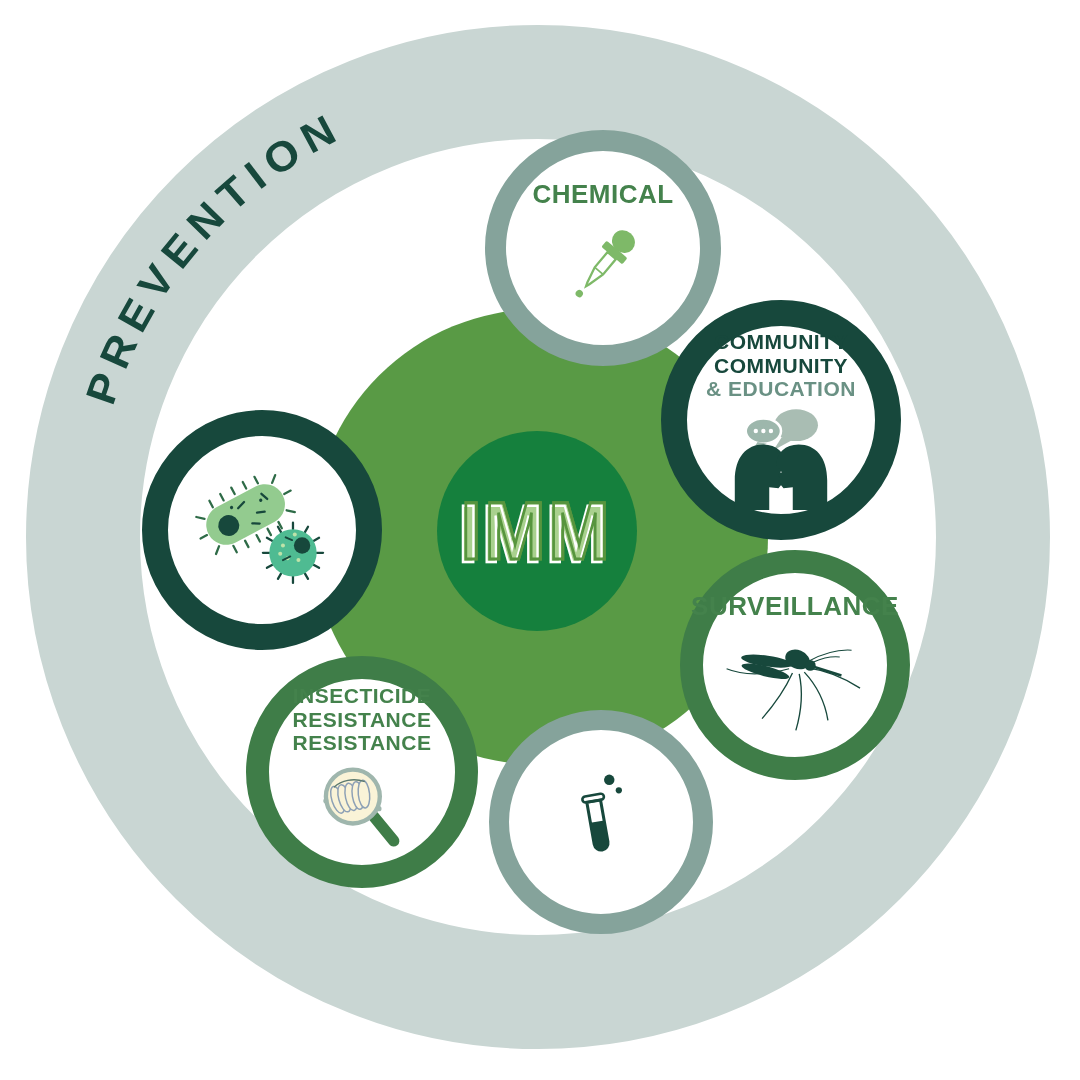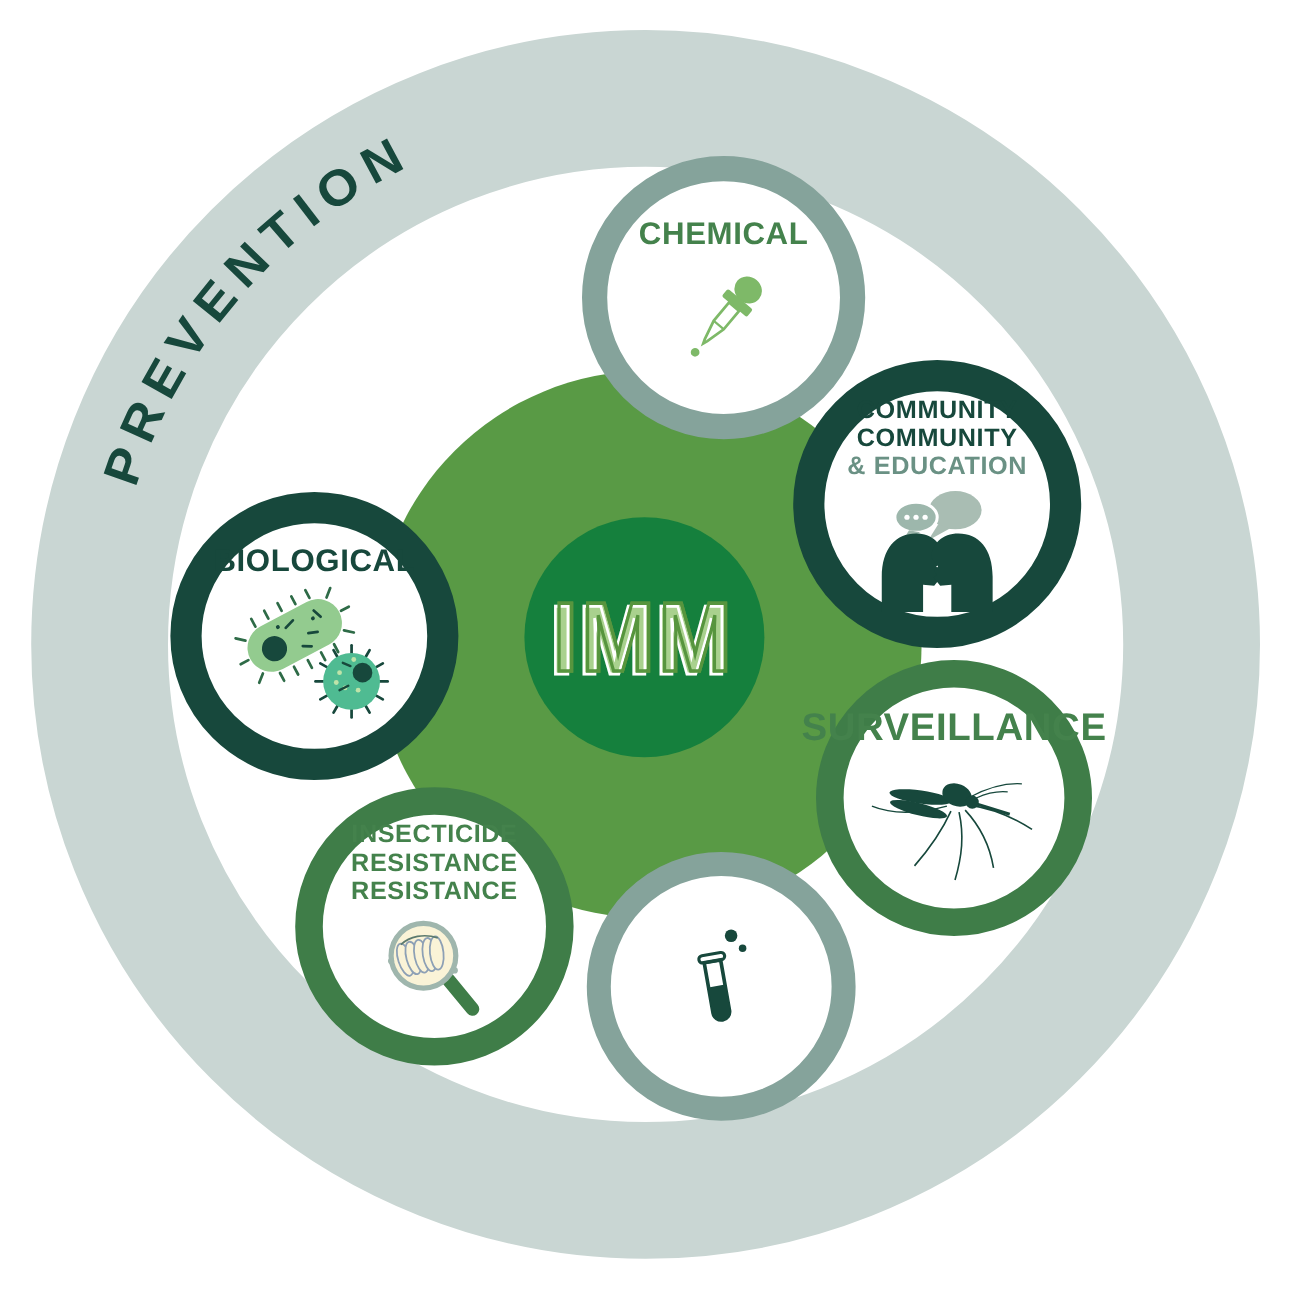--- a/index.html
+++ b/index.html
@@ -27,21 +27,21 @@
     border-style:solid;z-index:5;display:flex;align-items:center;justify-content:center;}
   .ring-sage{border-color:var(--ring-sage);}
   .ring-teal{border-color:var(--ring-teal);}
   .ring-green{border-color:var(--ring-green);}
   .node-inner{display:flex;flex-direction:column;align-items:center;justify-content:center;gap:7px;}
   .node-label{text-align:center;font-weight:bold;letter-spacing:.5px;line-height:1.12;}
   .node-label span{display:block;}
   .t-green{color:var(--text-green);}
   .t-teal{color:var(--text-teal);}
   .t-sage{color:var(--text-sage);}
-  .fs27{font-size:27px;} .fs26{font-size:26px;text-align:center;} .fs23{font-size:32px;} .fs21{font-size:21px;}
+  .fs27{font-size:27px;} .fs26{font-size:26px;text-align:center;} .fs23{font-size:26px;} .fs21{font-size:21px;}
 
   
   .f-teal{fill:var(--text-teal);} .s-teal{stroke:var(--text-teal);fill:none;}
   .f-drop{fill:var(--dropper-green);} .s-drop{stroke:var(--dropper-green);}
   .f-bub-lg{fill:var(--bubble-large);} .f-bub-sm{fill:var(--bubble-small);}
   .f-pill{fill:var(--bacteria-pill);} .f-round{fill:var(--bacteria-round);}
   .s-spike{stroke:#2e6b47;fill:none;}
   .s-blue{stroke:var(--droplet-blue);fill:none;}
   .f-lens{fill:var(--lens-fill);} .s-rim{stroke:var(--lens-rim);} .f-rim{fill:var(--lens-rim);}
   .s-larva{stroke:var(--larva-line);fill:var(--lens-fill);}
@@ -165,23 +165,20 @@
           <path d="M28,27 C38,21 52,21 64,28" fill="none" stroke="#5c7a6e" stroke-width="1.6"></path>
         </g>
         <circle class="f-rim" cx="16" cy="47" r="3"></circle>
         <circle class="f-rim" cx="77" cy="56" r="3"></circle>
       </svg>
     </div>
   </div>
 
   <div class="node ring-teal" style="left:142px;top:410px;width:240px;height:240px;border-width:26px;">
     <div class="node-inner" style="gap:2px;">
-      <div class="node-label fs26 t-teal">
-        <span>BIOLOGICAL</span>
-      </div>
       <svg width="146" height="123" viewBox="0 0 160 135">
         <g transform="rotate(-28 62 50)">
           <g class="s-spike" stroke-width="2.5" stroke-linecap="round">
             <line x1="34" y1="26" x2="34" y2="18"></line>
               <line x1="48" y1="25" x2="48" y2="17"></line>
             <line x1="62" y1="24.5" x2="62" y2="16.5"></line>
               <line x1="76" y1="25" x2="76" y2="17"></line>
             <line x1="90" y1="26" x2="90" y2="18"></line>
             <line x1="34" y1="74" x2="34" y2="82"></line>
               <line x1="48" y1="75" x2="48" y2="83"></line>

